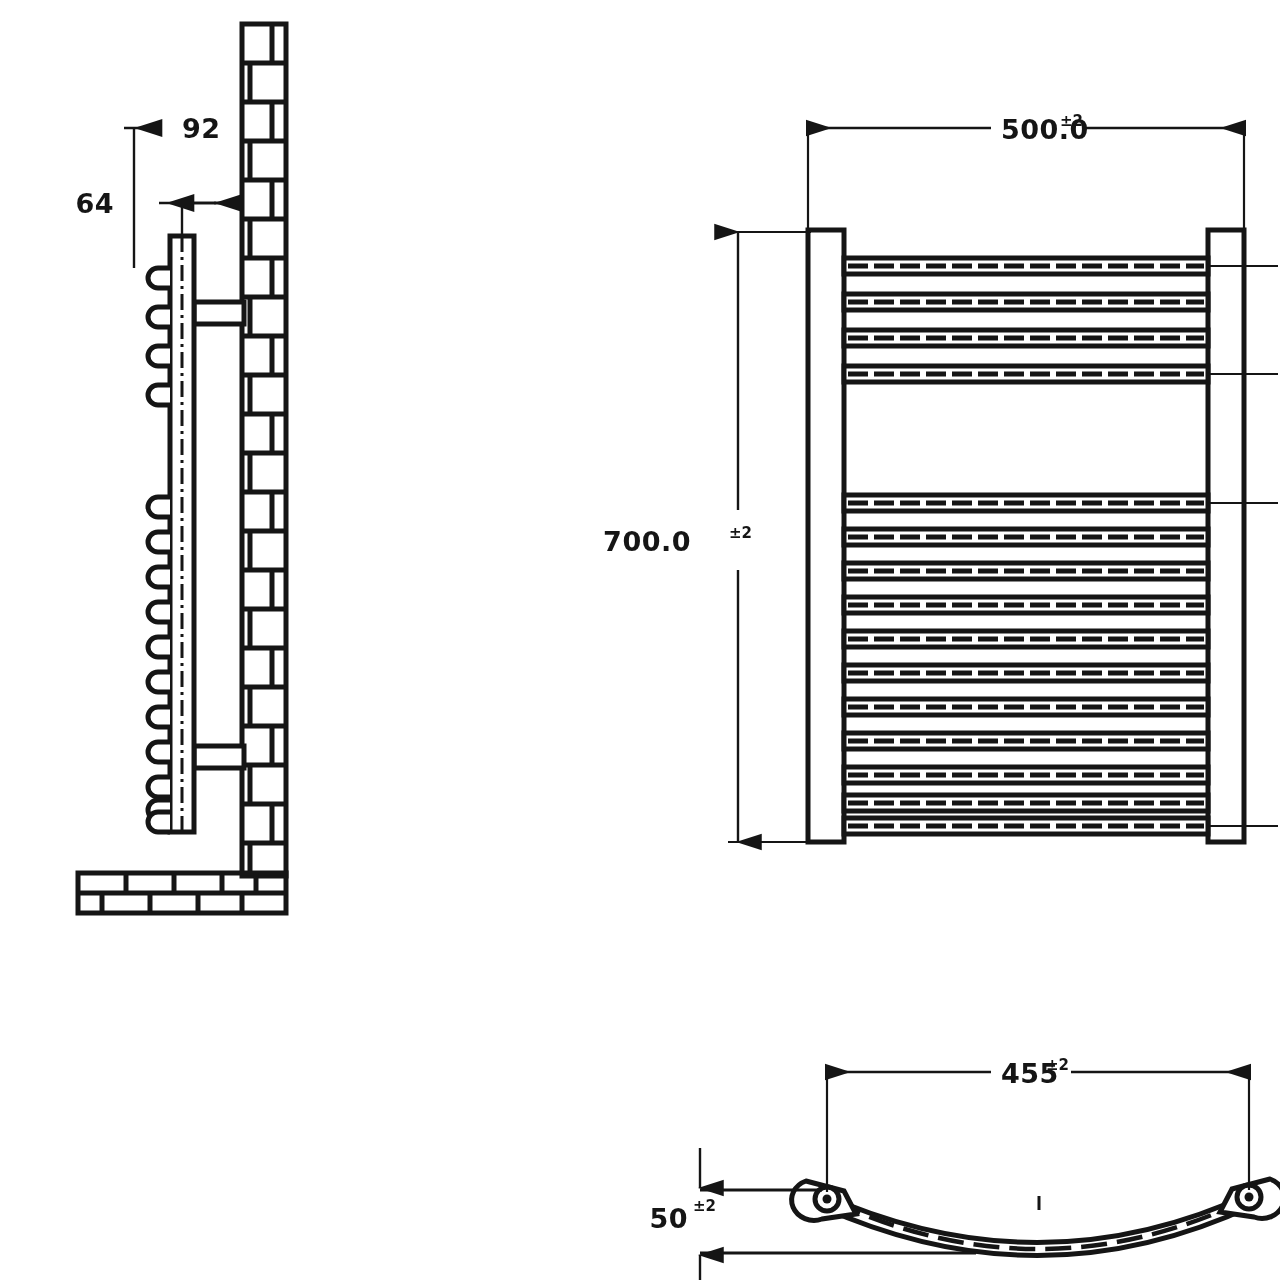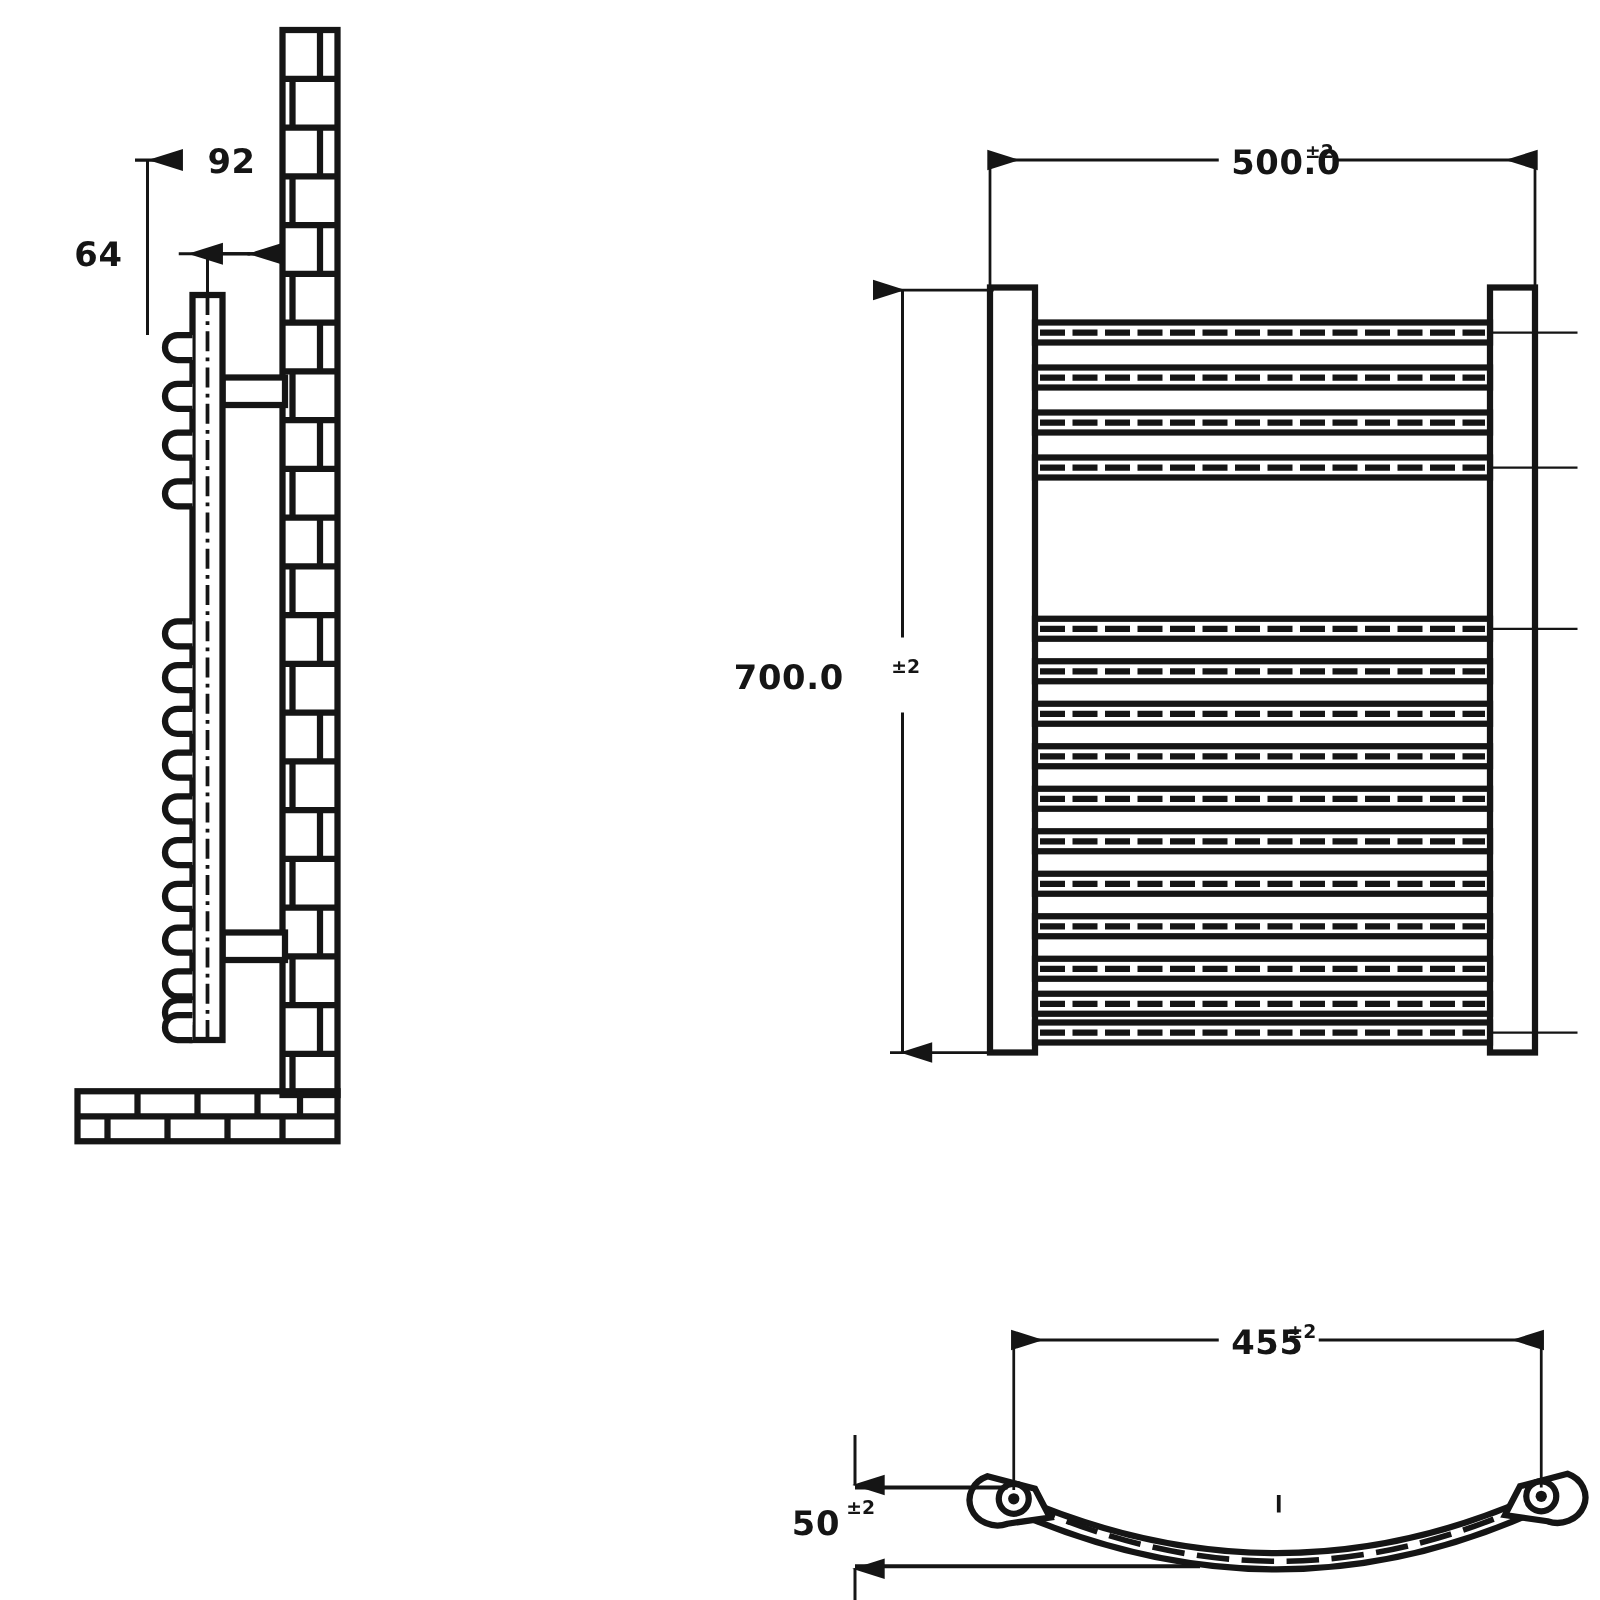--- a/index.html
+++ b/index.html
@@ -10,21 +10,21 @@
   }
   body {
     width: 1280px;
     height: 1280px;
     font-family: "Liberation Sans", sans-serif;
     overflow: hidden;
     position: relative;
   }
   #drawing-root {
     position: absolute;
-    left: 0;
+    left: 16px;
     top: 0;
     width: 1056px;
     height: 1280px;
   }
   svg#drawing {
     display: block;
     width: 1280px;
     height: 1280px;
     background: #ffffff;
   }

